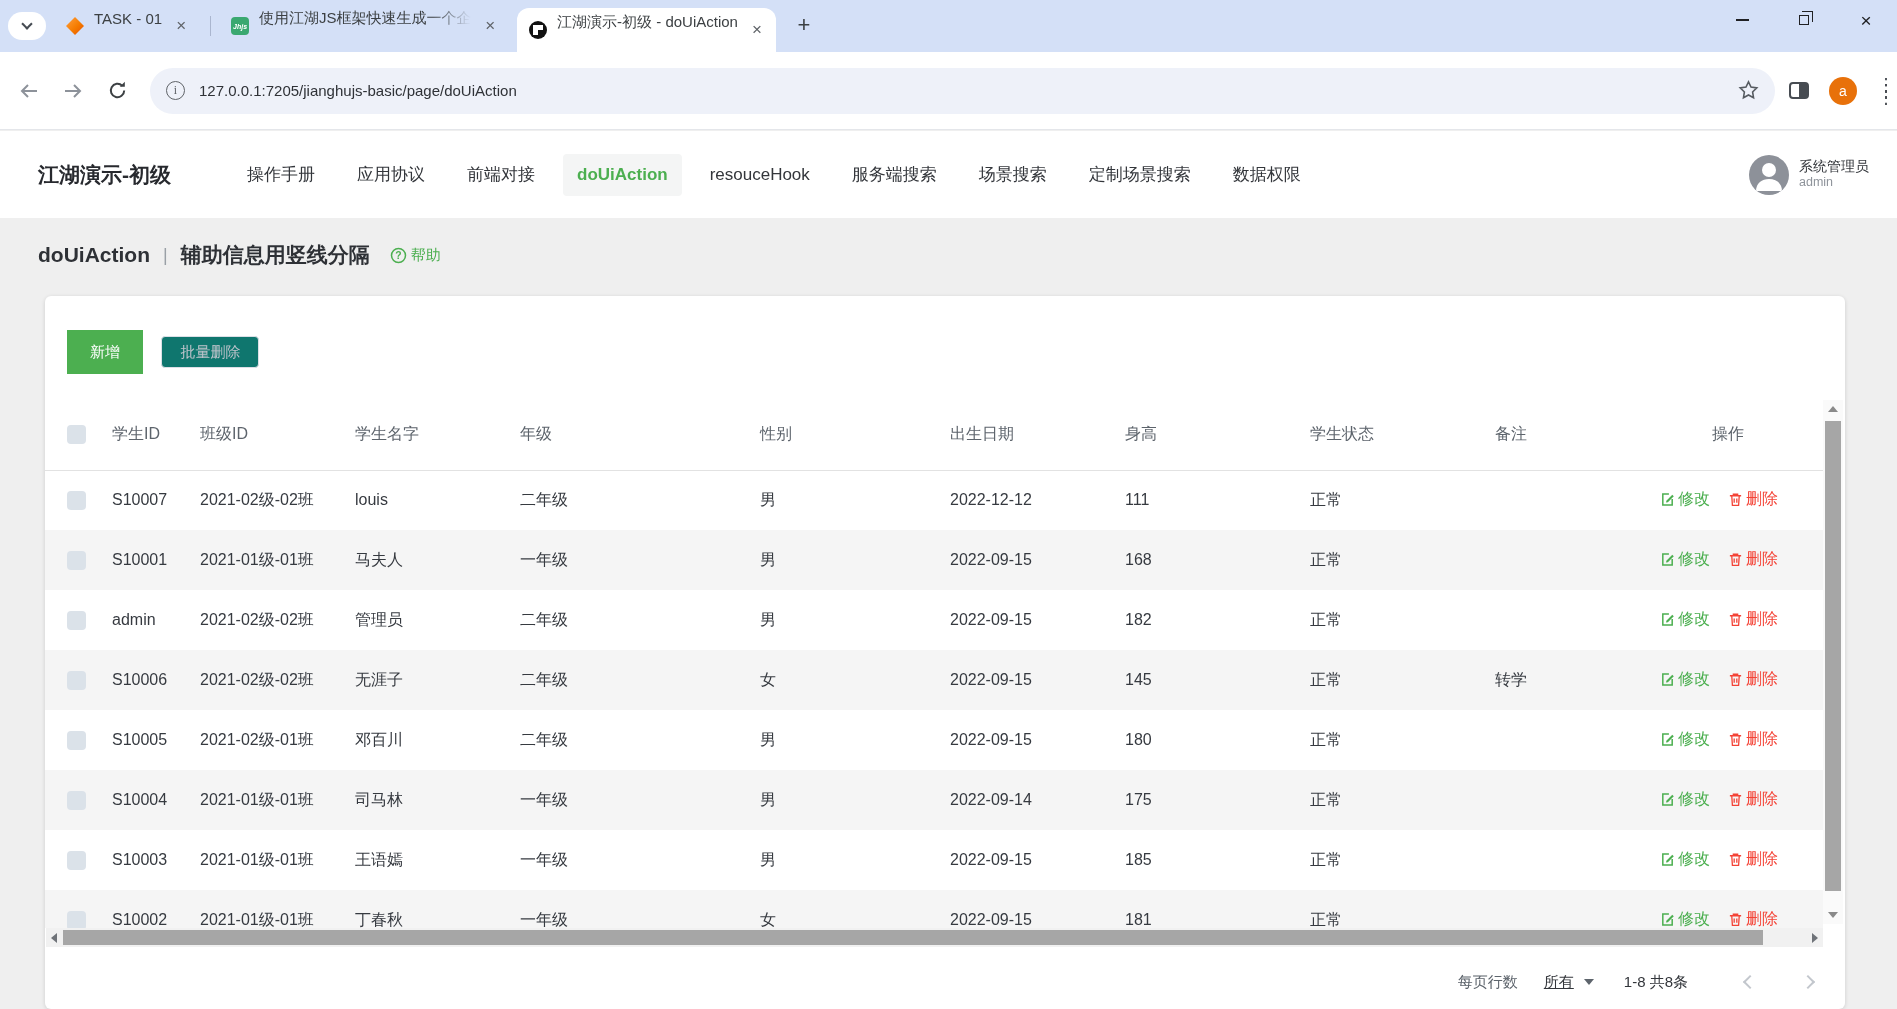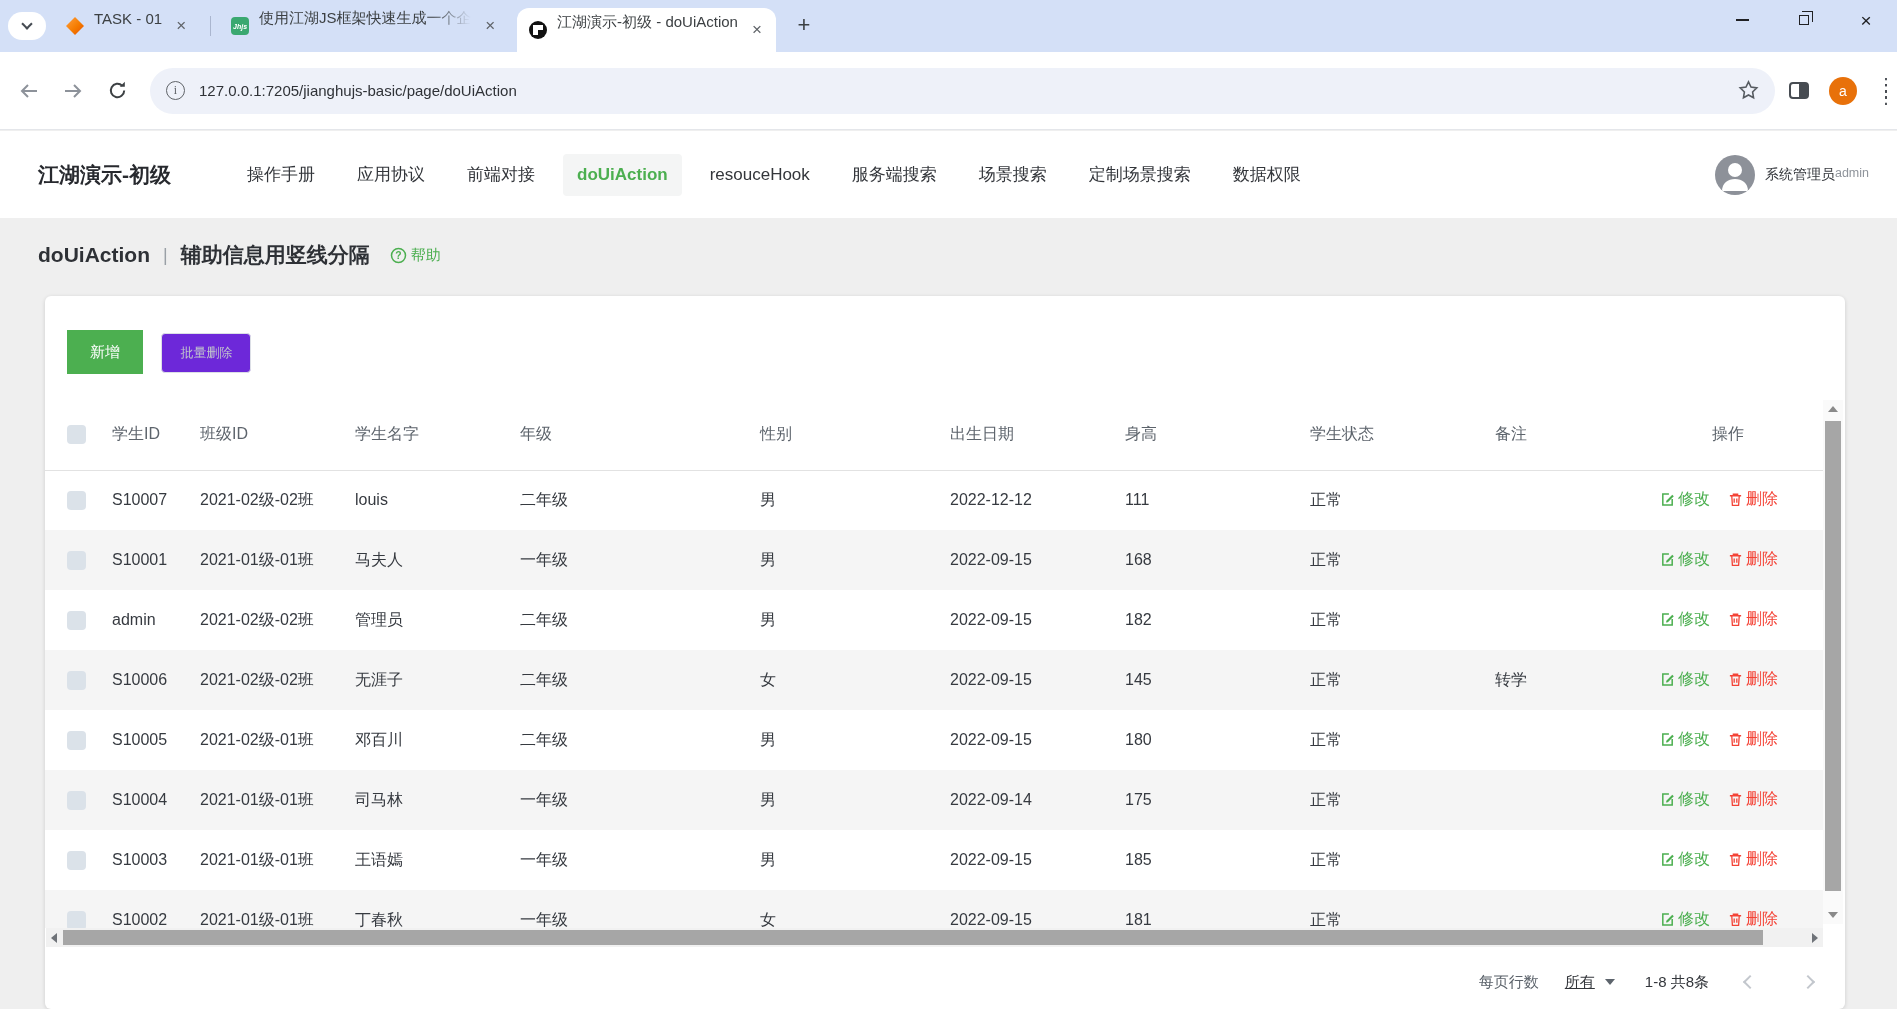--- a/index.html
+++ b/index.html
@@ -58,40 +58,40 @@
   
   .site-header { position:absolute; left:0; top:131px; width:1897px; height:87px; background:#fff;
     display:flex; align-items:center; padding:0 28px 0 38px; }
   .brand { font-size:21px; font-weight:bold; color:#27292e; margin-right:62px; white-space:nowrap; }
   .main-nav { display:flex; align-items:center; gap:14px; }
   .nav-item { font-size:17px; color:#33363b; padding:11px 14px; border-radius:4px; cursor:pointer;
     text-decoration:none; white-space:nowrap; }
   .nav-item.active { color:#4caf50; background:#f4f5f5; font-weight:bold; }
   .user-block { margin-left:auto; display:flex; align-items:center; gap:10px; }
   .user-avatar { width:40px; height:40px; border-radius:50%; overflow:hidden; background:#8d9199; flex:0 0 40px; }
-  .user-texts { display:flex; flex-direction:row; line-height:1.25; }
+  .user-texts { display:flex; flex-direction:column; line-height:1.25; }
   .user-name { font-size:14px; color:#33363b; }
   .user-role { font-size:12.5px; color:#8f949b; }
 
   
   .content { position:absolute; left:0; top:218px; width:1897px; height:791px; background:#efefef; }
   .page-title-row { display:flex; align-items:center; padding:23px 0 0 38px; }
   .pt-main { font-size:21px; font-weight:bold; color:#2e3136; }
   .pt-sep { font-size:18px; color:#9aa0a6; padding:0 13px; }
   .pt-sub { font-size:21px; font-weight:bold; color:#2e3136; }
   .help-link { display:inline-flex; align-items:center; gap:4px; color:#4caf50; font-size:15px;
     margin-left:20px; cursor:pointer; text-decoration:none; }
 
   .card { position:absolute; left:45px; top:78px; width:1800px; height:713px; background:#fff;
     border-radius:6px; box-shadow:0 1px 4px rgba(0,0,0,.14); }
   .card-toolbar { position:absolute; left:22px; top:34px; right:22px; height:45px; }
   .btn-add { height:44px; padding:0 23px; background:#4caf50; border:none; border-radius:0;
     color:#fff; font-size:15px; cursor:pointer; font-family:inherit; }
-  .btn-batch { height:40px; padding:0 18px; background:#6d28d9; border:1px solid #dcdfe6; border-radius:4px;
-    color:#c0c4cc; font-size:13px; margin-left:14px; font-family:inherit; }
+  .btn-batch { height:32px; padding:0 18px; background:#0f766e; border:1px solid #dcdfe6; border-radius:4px;
+    color:#c0c4cc; font-size:15px; margin-left:14px; font-family:inherit; }
   .search-input { position:absolute; right:0; top:0; width:438px; height:45px; border:1px solid #dcdfe6;
     border-radius:4px; padding:0 15px; font-size:15px; color:#33363b; font-family:inherit; outline:none; }
   .search-input::placeholder { color:#b4bac2; }
 
   .table-area { position:absolute; left:0; top:104px; width:1778px; height:528px; overflow:hidden; }
   table { border-collapse:collapse; table-layout:fixed; width:1778px; }
   th { height:70px; font-size:16px; font-weight:400; color:#5d646c; text-align:left;
     border-bottom:1px solid #e2e2e2; }
   td { height:60px; font-size:16px; color:#363a40; }
   tbody tr:nth-child(even) { background:#f5f5f5; }
@@ -112,21 +112,21 @@
   .h-arrow { position:absolute; top:0; width:16px; height:19px; display:flex; align-items:center; justify-content:center; }
   .tri-left { width:0; height:0; border:5px solid transparent; border-right:6px solid #6f7379; margin-left:-5px; }
   .tri-right { width:0; height:0; border:5px solid transparent; border-left:6px solid #6f7379; margin-right:-5px; }
   .h-thumb { position:absolute; left:17px; top:2px; width:1700px; height:15px; background:#a6a6a6; }
 
   .pagination { position:absolute; top:664px; right:22px; height:44px; display:flex; align-items:center;
     font-size:15px; color:#33363b; }
   .pg-label { color:#5d646c; margin-right:26px; }
   .pg-select { display:flex; align-items:center; gap:10px; cursor:pointer; margin-right:30px;text-decoration:underline; }
   .caret-sm { width:0; height:0; border:5px solid transparent; border-top:6px solid #5d646c; margin-top:5px; }
-  .pg-range { margin-right:36px; }
+  .pg-range { margin-right:57px; }
   .pg-chev { width:10px; height:10px; border-right:2px solid #c3c7cd; border-bottom:2px solid #c3c7cd;
     display:inline-block; cursor:default; }
   .chev-left { transform:rotate(135deg); margin-right:48px; }
   .chev-right { transform:rotate(-45deg); margin-right:10px; }
 </style>
 </head>
 <body>
 
 <div class="tabstrip">
   <div class="tab-search">

